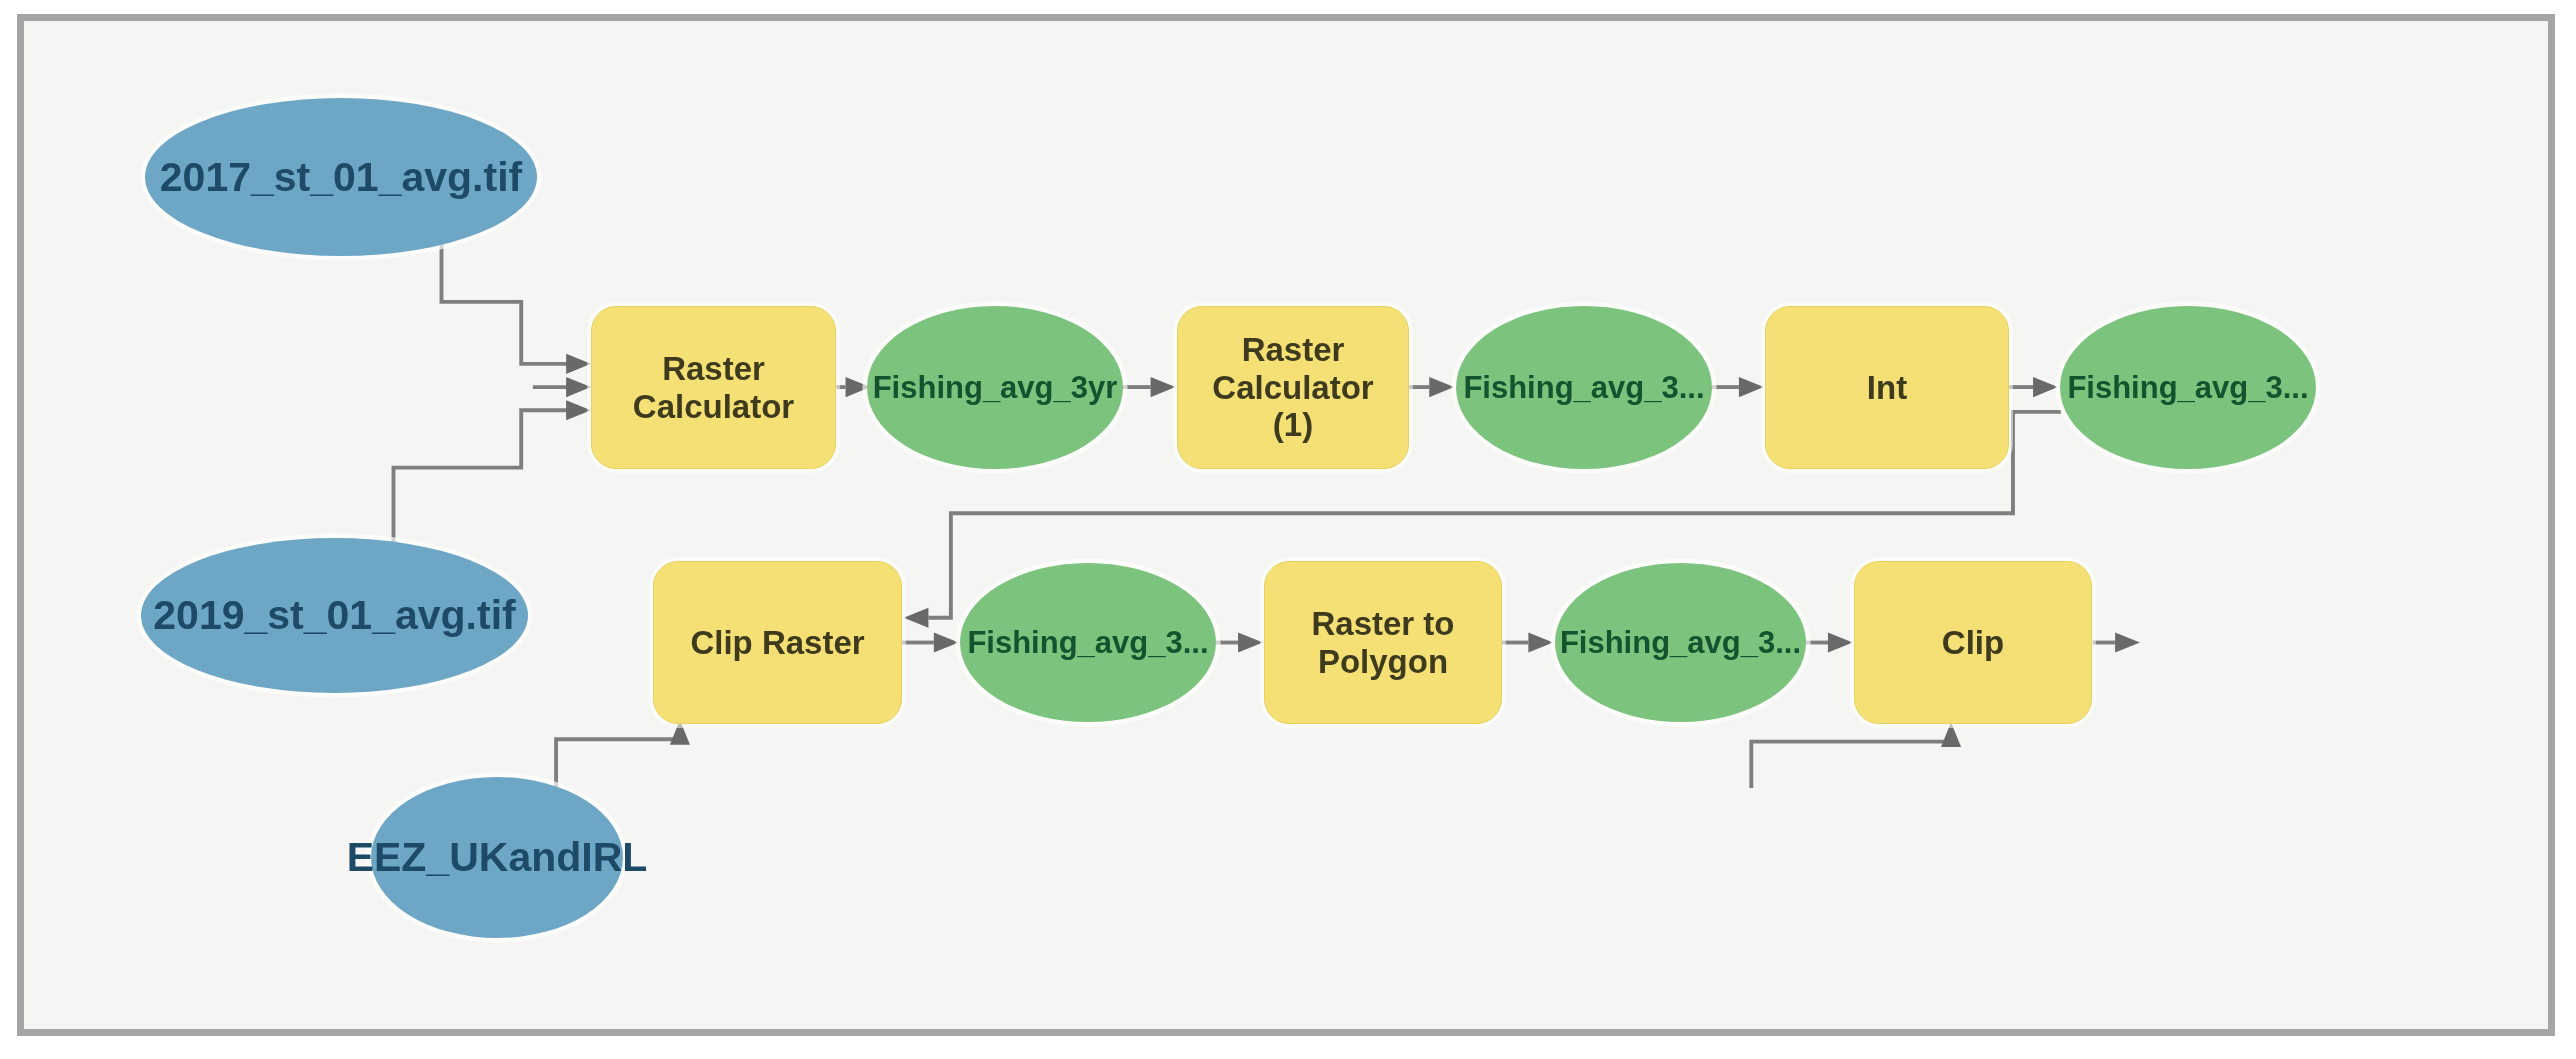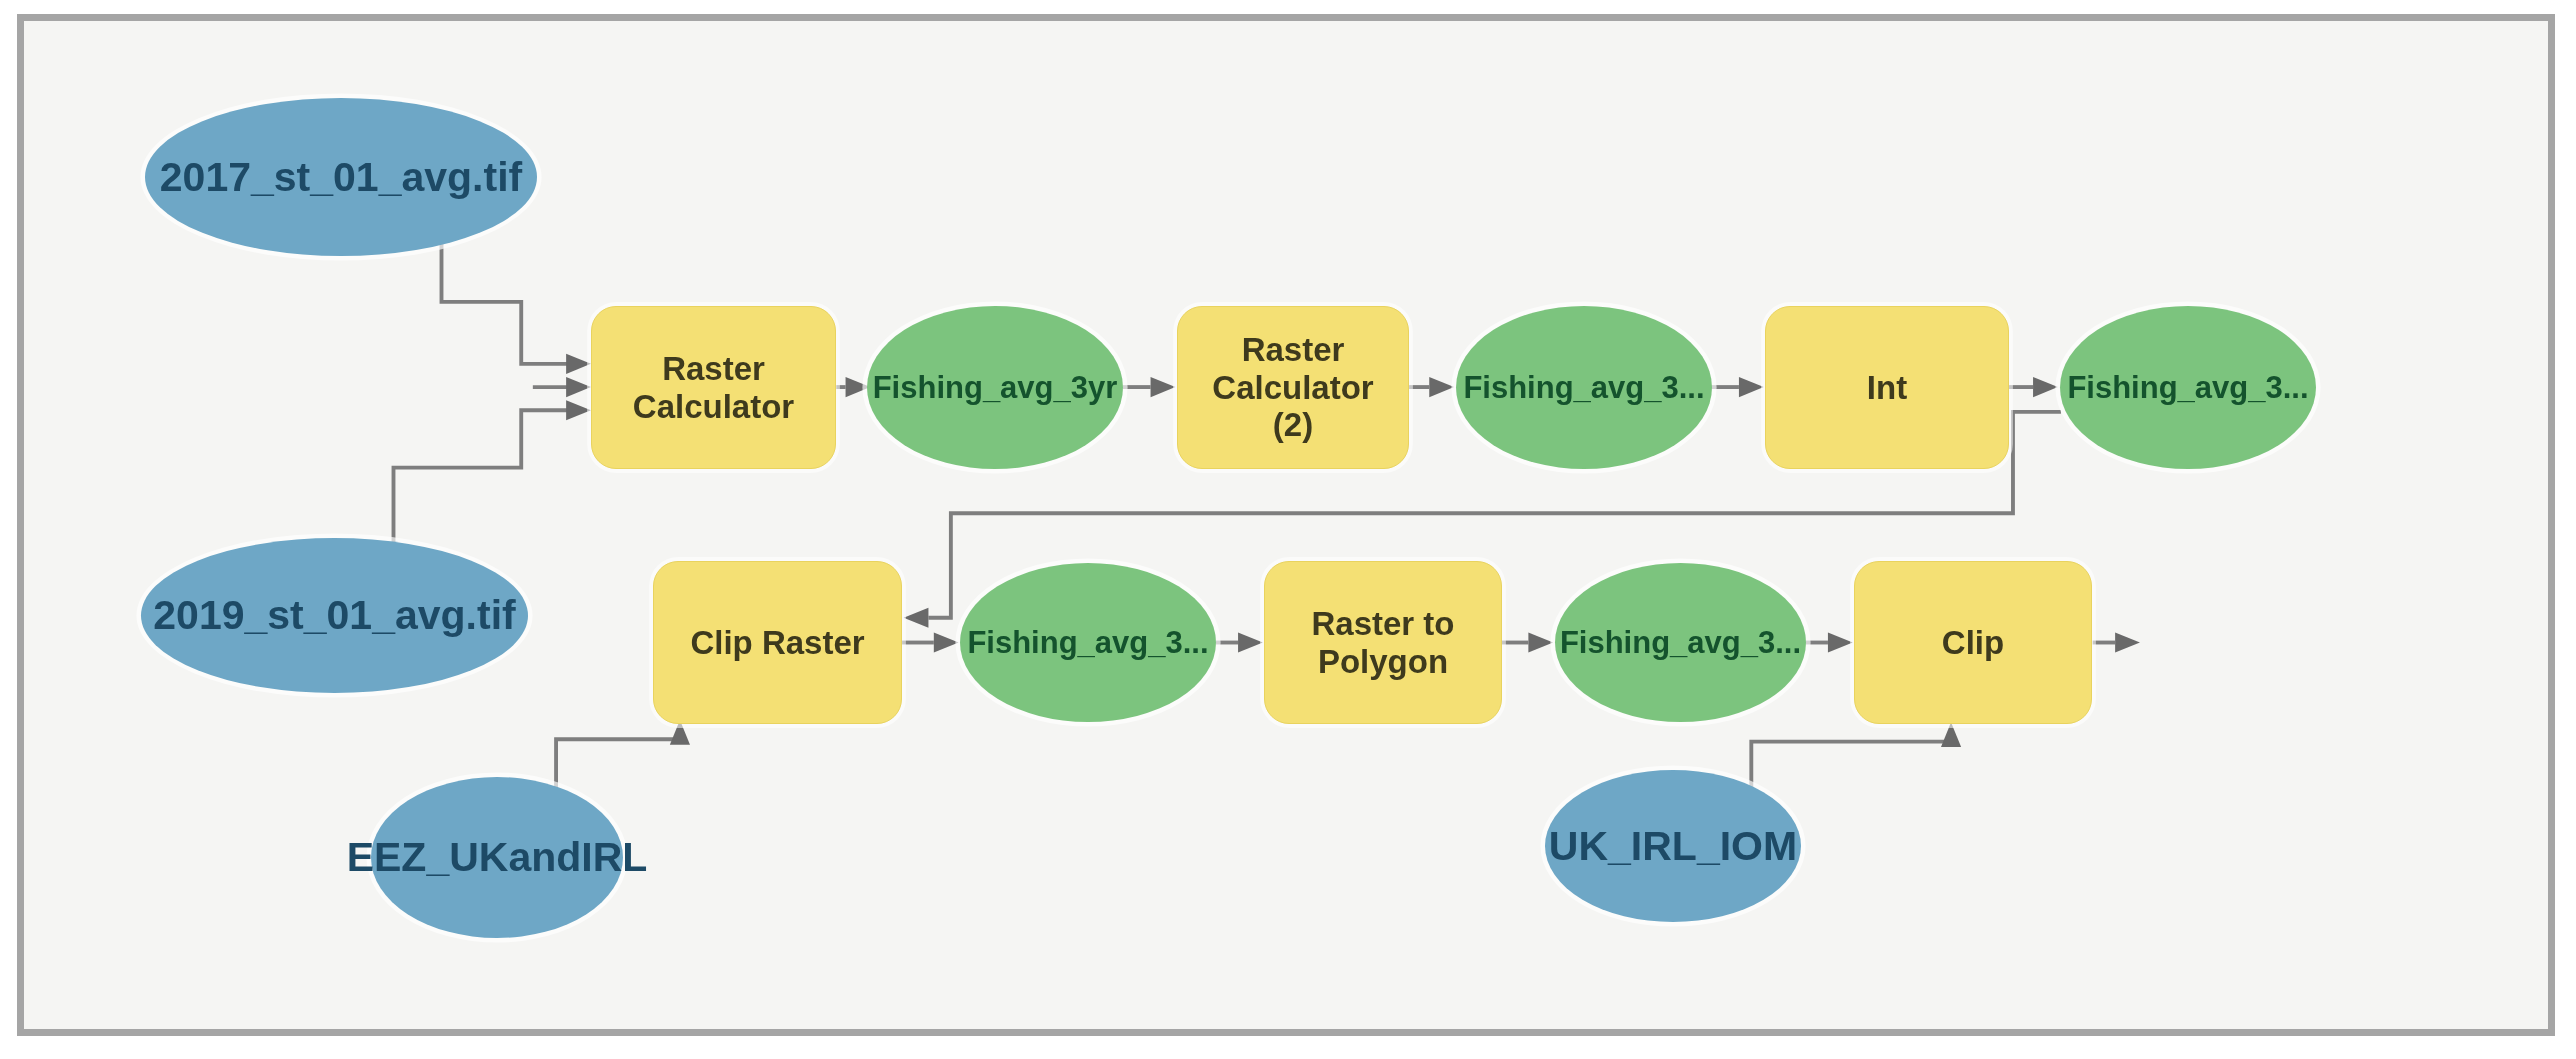--- a/index.html
+++ b/index.html
@@ -80,29 +80,26 @@
 
   <div class="node node-ellipse node-input" style="left:145px;top:98px;width:392px;height:158px;">
     <span class="lbl">2017_st_01_avg.tif</span>
   </div>
   <div class="node node-ellipse node-input" style="left:141px;top:538px;width:387px;height:155px;">
     <span class="lbl">2019_st_01_avg.tif</span>
   </div>
   <div class="node node-ellipse node-input" style="left:371px;top:777px;width:252px;height:161px;">
     <span class="lbl">EEZ_UKandIRL</span>
   </div>
-  <div class="node node-ellipse node-input" style="left:1545px;top:770px;width:256px;height:152px;">
-    <span class="lbl">UK_IRL_IOM</span>
-  </div>
 
   <div class="node node-tool" style="left:591px;top:306px;width:245px;height:163px;">
     <span class="lbl">Raster Calculator</span>
   </div>
   <div class="node node-tool" style="left:1177px;top:306px;width:232px;height:163px;">
-    <span class="lbl">Raster Calculator (2)</span>
+    <span class="lbl">Raster Calculator (1)</span>
   </div>
   <div class="node node-tool" style="left:1765px;top:306px;width:244px;height:163px;">
     <span class="lbl">Int</span>
   </div>
   <div class="node node-tool" style="left:653px;top:561px;width:249px;height:163px;">
     <span class="lbl">Clip Raster</span>
   </div>
   <div class="node node-tool" style="left:1264px;top:561px;width:238px;height:163px;">
     <span class="lbl">Raster to Polygon</span>
   </div>

